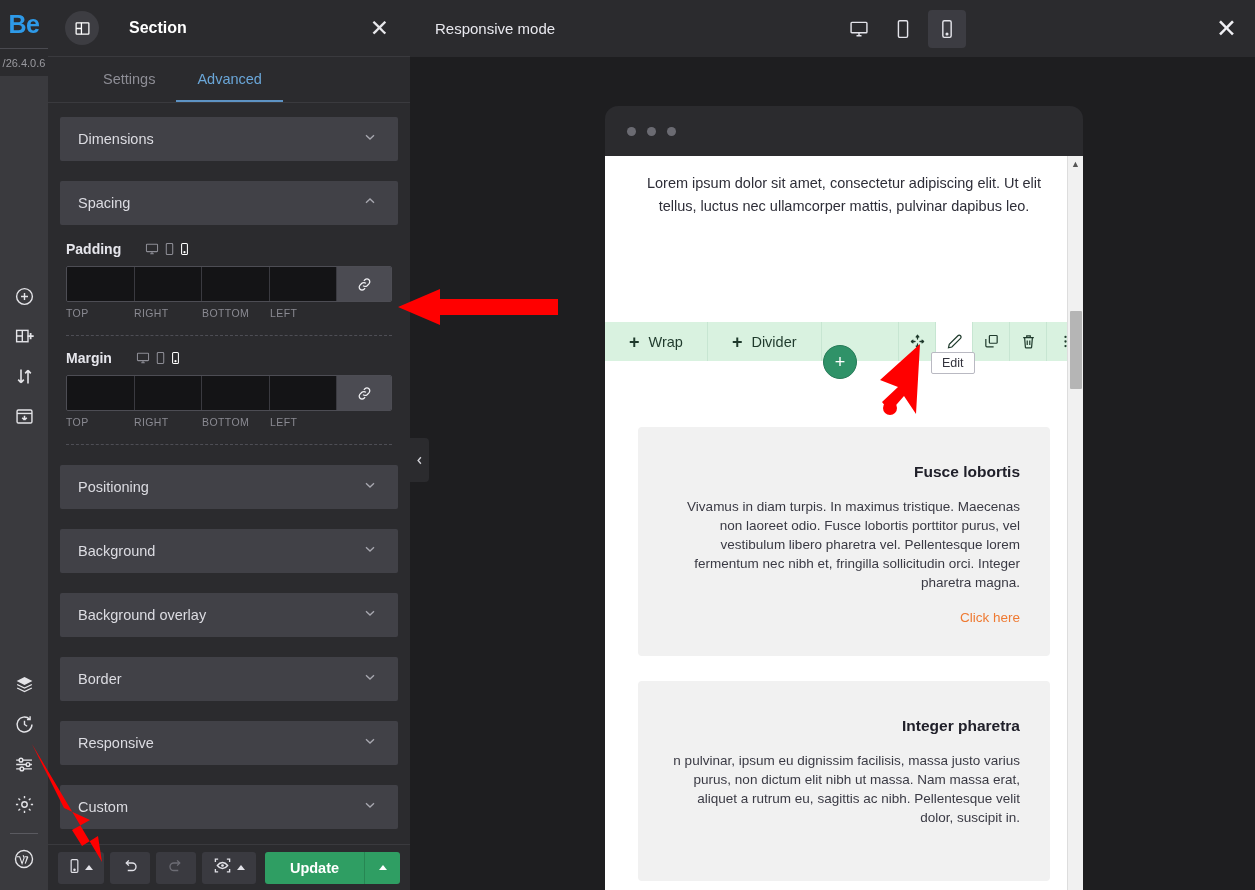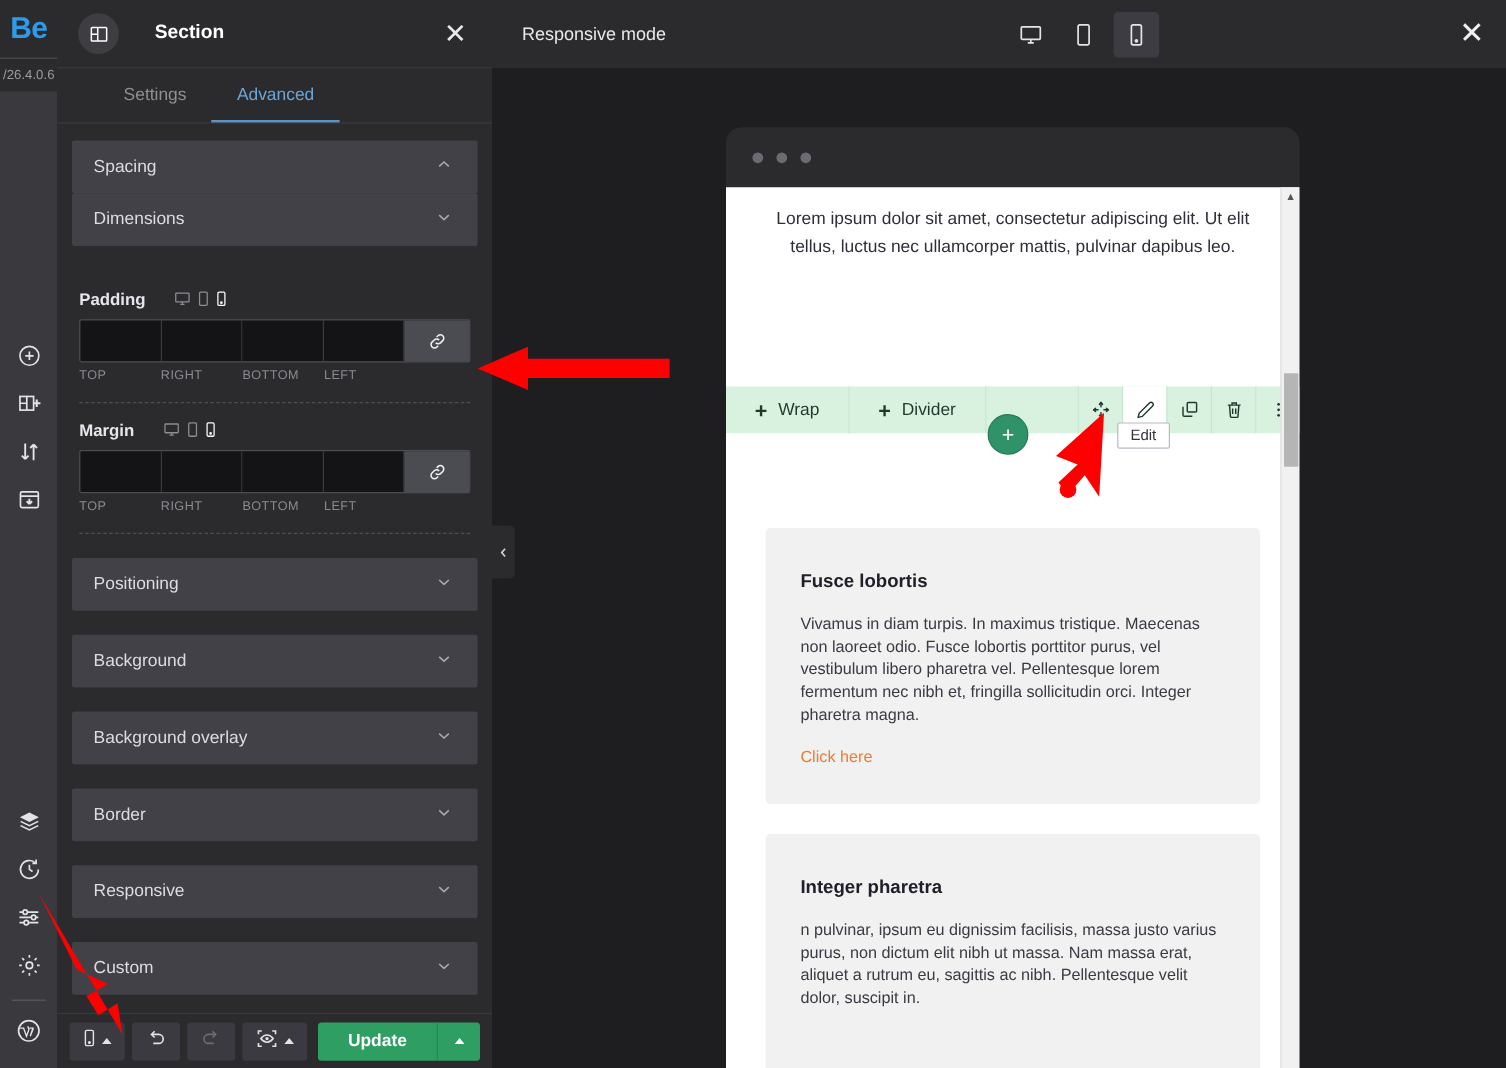--- a/index.html
+++ b/index.html
@@ -242,22 +242,23 @@
     display: flex; align-items: center; justify-content: center;
     color: #fff; font-size: 18px; cursor: pointer; z-index: 4;
   }
   .tooltip {
     position: absolute; left: 326px; top: 196px;
     background: #fff; border: 1px solid #b9b9c2; border-radius: 2px;
     padding: 3px 10px; font-size: 12.5px; color: #33333c; z-index: 5;
   }
 
   .card {
-    margin: 17px 33px 0; background: #f1f1f1; border-radius: 4px;
+    margin: 4px 33px 0; background: #f1f1f1; border-radius: 4px;
     padding: 36px 30px 30px 29px;
+    text-align: right;
   }
   .card-title {
     color: #20202a; font-size: 15.5px; font-weight: bold; margin-bottom: 16px;
   }
   .card-body { color: #3a3a44; font-size: 13.5px; line-height: 1.42; }
   .card-link {
     display: inline-block; margin-top: 17px;
     color: #ef7a32; font-size: 13.5px; cursor: pointer;
   }
 
@@ -365,34 +366,34 @@
       <div class="panel-close">✕</div>
     </div>
 
     <div class="tabs">
       <div class="tab">Settings</div>
       <div class="tab active">Advanced</div>
     </div>
 
     <div class="panel-body">
 
+      <div class="acc">
+        <span class="acc-label">Dimensions</span>
+        <span class="acc-chev">
+          <svg width="16" height="16" viewBox="0 0 24 24" fill="none" stroke="currentColor" stroke-width="2">
+              <path d="M6 9.5l6 5.5 6-5.5"></path>
+            </svg>
+        </span>
+      </div>
+
       <div class="acc spacing-open">
         <span class="acc-label">Spacing</span>
         <span class="acc-chev">
           <svg width="16" height="16" viewBox="0 0 24 24" fill="none" stroke="currentColor" stroke-width="2">
               <path d="M6 14.5l6-5.5 6 5.5"></path>
-            </svg>
-        </span>
-      </div>
-
-      <div class="acc">
-        <span class="acc-label">Dimensions</span>
-        <span class="acc-chev">
-          <svg width="16" height="16" viewBox="0 0 24 24" fill="none" stroke="currentColor" stroke-width="2">
-              <path d="M6 9.5l6 5.5 6-5.5"></path>
             </svg>
         </span>
       </div>
 
       <div class="spacing-body">
 
         <div class="field-head">
           <span class="field-label">Padding</span>
           <span class="dev-icons">
             <span class="dev">

